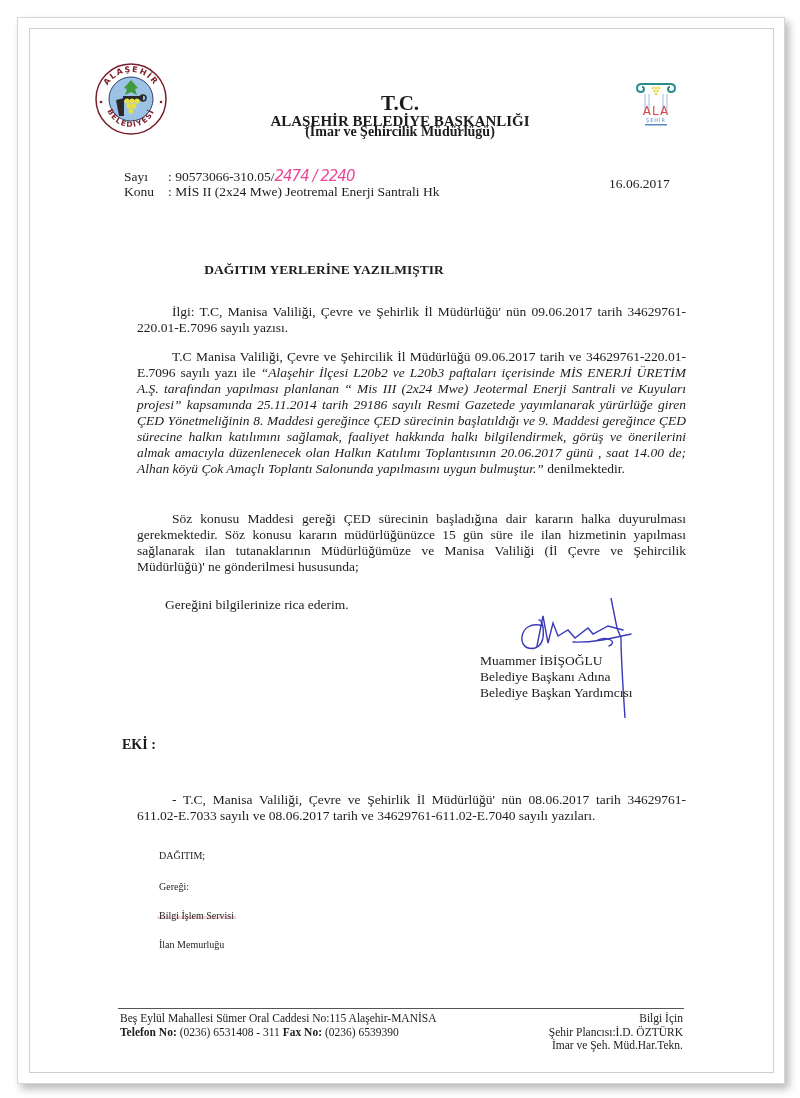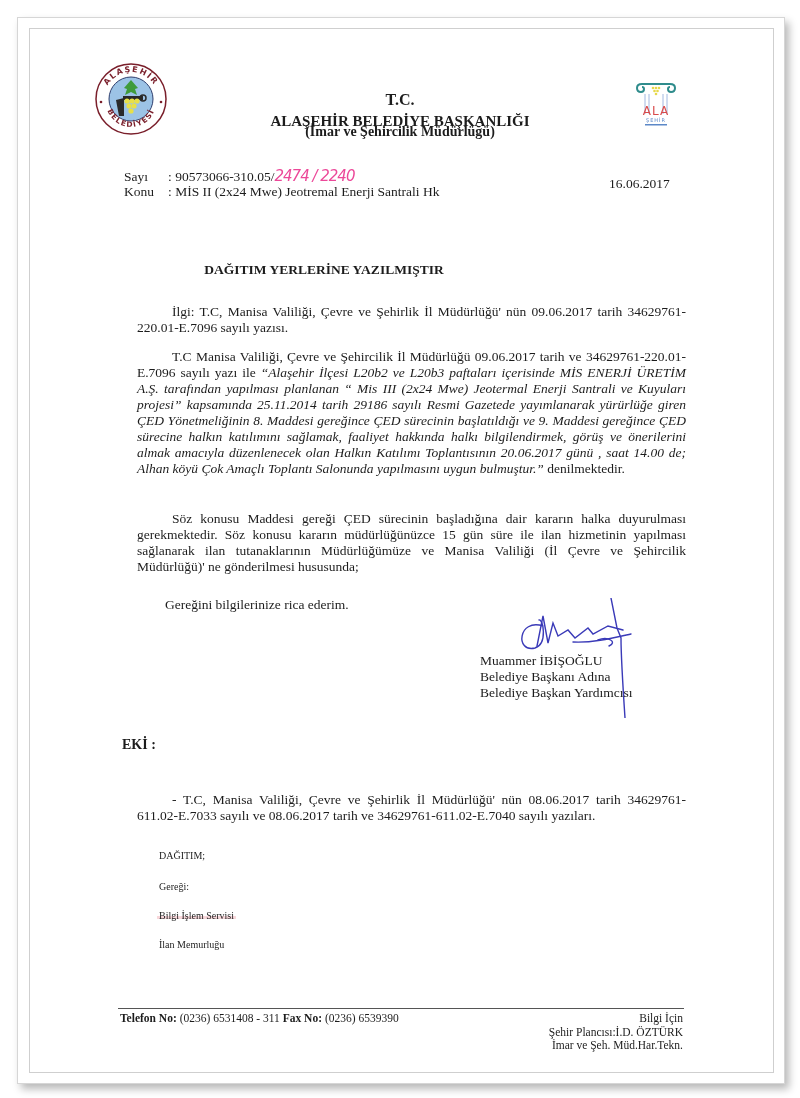--- a/index.html
+++ b/index.html
@@ -15,21 +15,21 @@
     border:1px solid #d6d6d6;
     box-shadow: 4px 5px 8px rgba(0,0,0,0.28);
   }
   .inner {
     position:absolute; left:29px; top:28px; width:743px; height:1043px;
     border:1px solid #cfcfcf;
     background:#fff;
   }
   .abs { position:absolute; }
   .hdr { position:absolute; left:0; width:800px; text-align:center; font-weight:bold; }
-  .hdr1 { top:91px; font-size:16px; }
+  .hdr1 { top:91px; font-size:21px; }
   .hdr2 { top:113px; font-size:15px; }
   .hdr3 { top:124px; font-size:14px; }
   .logo-left { left:94px; top:62px; width:74px; height:74px; }
   .logo-right { left:633px; top:82px; width:46px; height:46px; }
 
   .meta { font-size:13.5px; line-height:16px; }
   .meta .lbl { display:inline-block; width:44px; }
   .hand { color:#ec4899; font-family:"DejaVu Sans", sans-serif; font-style:italic; font-size:15px; letter-spacing:-1px; }
 
   .title { position:absolute; left:0; width:648px; top:262px; text-align:center; font-weight:bold; font-size:13.5px; }
@@ -147,19 +147,20 @@
 <div class="eki-lbl">EKİ :</div>
 <div class="para" style="top:792px;"><span class="ind"></span><span>- T.C, Manisa Valiliği, Çevre ve Şehirlik İl Müdürlüğü' nün 08.06.2017 tarih 34629761-611.02-E.7033 sayılı ve 08.06.2017 tarih ve 34629761-611.02-E.7040 sayılı yazıları.</span></div>
 
 <div class="dist" style="top:850px;">DAĞITIM;</div>
 <div class="dist" style="top:881px;">Gereği:</div>
 <div class="dist" style="top:910px;"><span class="hl">Bilgi İşlem Servisi</span></div>
 <div class="dist" style="top:939px;">İlan Memurluğu</div>
 
 <div class="footer-line"></div>
 <div class="foot" style="left:120px; top:1012px;">
+  <div>Beş Eylül Mahallesi Sümer Oral Caddesi No:115 Alaşehir-MANİSA</div>
   <div><b>Telefon No:</b><span> (0236) 6531408 - 311 </span><b>Fax No:</b><span> (0236) 6539390</span></div>
 </div>
 <div class="foot foot-right" style="left:480px; top:1012px; width:203px;">
   <div>Bilgi İçin</div>
   <div>Şehir Plancısı:İ.D. ÖZTÜRK</div>
   <div>İmar ve Şeh. Müd.Har.Tekn.</div>
 </div>
 
 </body></html>

